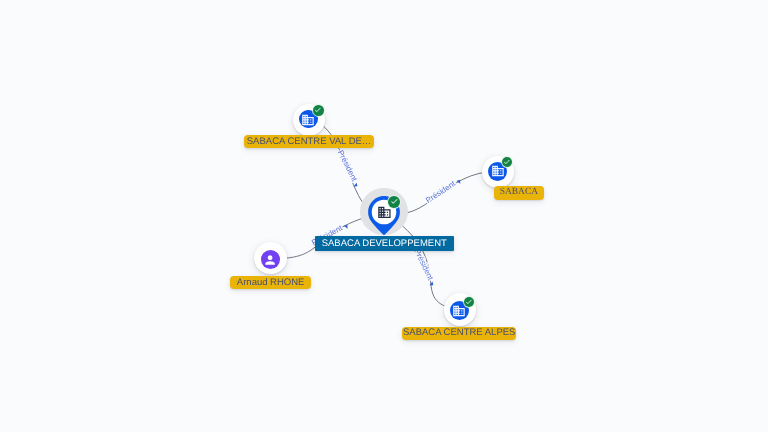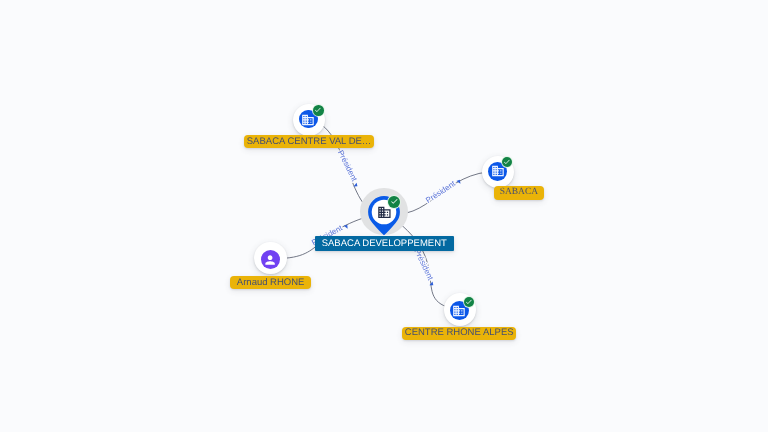--- a/index.html
+++ b/index.html
@@ -100,21 +100,21 @@
   <div class="node">
     <div class="node-circle" style="left:254.10px;top:241.60px;width:32.6px;height:32.6px;"></div>
     <div class="node-inner person" style="left:260.85px;top:250.25px;width:19.1px;height:19.1px;"></div>
     <svg width="14.2" height="14.2" viewBox="0 0 24 24" style="position:absolute;left:263.30px;top:252.70px;">
         <path fill="#ffffff" d="M12 12c2.21 0 4-1.79 4-4s-1.79-4-4-4-4 1.79-4 4 1.79 4 4 4zm0 2c-2.67 0-8 1.34-8 4v2h16v-2c0-2.66-5.33-4-8-4z"></path>
       </svg>
   </div>
 
   <div class="node-label" style="left:244.2px;top:134.6px;width:129.8px;height:13.9px;">SABACA CENTRE VAL DE…</div>
   <div class="node-label" style="left:494px;top:185.7px;width:49.8px;height:13.9px;font-family:Liberation Serif, serif;">SABACA</div>
-  <div class="node-label" style="left:401.9px;top:326.6px;width:114.6px;height:13.1px;">CENTRE RHONE ALPES</div>
+  <div class="node-label" style="left:401.9px;top:326.6px;width:114.6px;height:13.1px;">SABACA CENTRE ALPES</div>
   <div class="node-label" style="left:230.3px;top:275.6px;width:80.7px;height:13.6px;">Arnaud RHONE</div>
 
   <div class="halo" style="left:360.4px;top:188.0px;width:47.4px;height:47.4px;"></div>
   <div class="node" style="left:367.8px;top:195.8px;">
     <svg class="pin" width="32" height="40" viewBox="0 0 32 40">
       <path fill="#0a5be8" d="M4.42,26.90 A15.9,15.9 0 1 1 27.58,26.90 Q20.86,34.89 16.00,39.20 Q11.14,34.89 4.42,26.90 Z"></path>
       <circle cx="16" cy="16" r="12.3" fill="#ffffff"></circle>
     </svg>
     <div style="position:absolute;left:8.87px;top:8.75px;width:14.8px;height:14.8px;">
       <svg width="14.8" height="14.8" viewBox="0 0 24 24">

